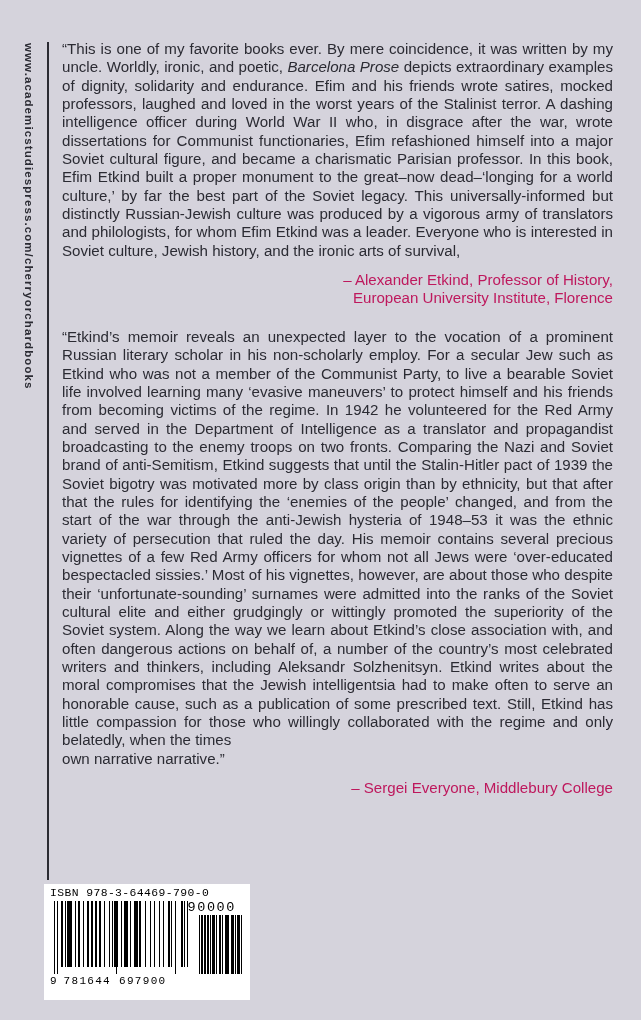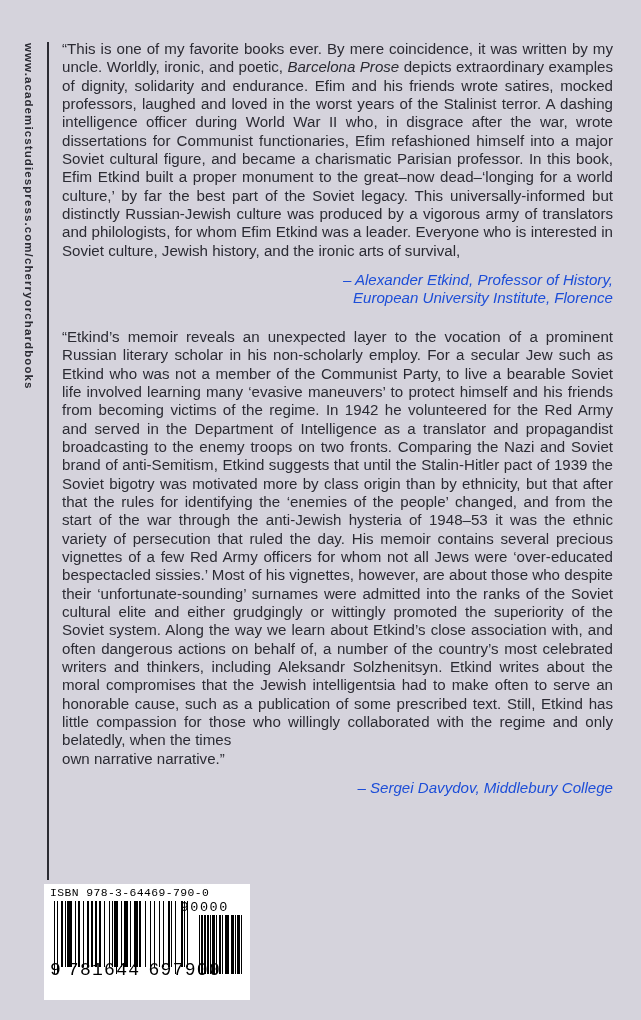--- a/index.html
+++ b/index.html
@@ -66,23 +66,22 @@
   .quote em {
     font-style: italic;
   }
   .indent {
     text-indent: 21px;
   }
   .attribution {
     font-size: 15.1px;
     line-height: 18.35px;
     text-align: right;
-    color: #1d4ed8;
+    color: #be185d;
     margin: 0;
-    font-style: italic;
   }
   .gap-small { height: 11px; }
   .gap-block { height: 20px; }
 
   
   .barcode-box {
     position: absolute;
     left: 44px;
     top: 884px;
     width: 206px;
@@ -96,21 +95,21 @@
     left: 6px;
     font-family: "Liberation Mono", "DejaVu Sans Mono", monospace;
     font-size: 11.4px;
     letter-spacing: 0.4px;
     color: #000;
     white-space: nowrap;
   }
   .addon-digits {
     position: absolute;
     top: 16px;
-    right: 21px;
+    right: 14px;
     font-family: "Liberation Mono", "DejaVu Sans Mono", monospace;
     font-size: 13.5px;
     letter-spacing: 1.6px;
     color: #000;
     white-space: nowrap;
   }
   .bars-main {
     position: absolute;
     left: 10px;
     top: 17px;
@@ -130,23 +129,23 @@
   }
   .bar {
     background: #000;
     height: 100%;
   }
   .bar.short { height: 91%; }
   .gapbar { background: transparent; height: 100%; }
   .barcode-human {
     position: absolute;
     left: 6px;
-    bottom: 20px;
+    bottom: 13px;
     font-family: "Liberation Mono", "DejaVu Sans Mono", monospace;
-    font-size: 18px;
+    font-size: 11px;
     color: #000;
     white-space: nowrap;
   }
   .barcode-human .lead { margin-right: 7px; }
   .barcode-human .grp { letter-spacing: 1.3px; }
   .barcode-human .grp2 { letter-spacing: 1.3px; margin-left: 8px; }
 </style>
 </head>
 <body>
 
@@ -163,21 +162,21 @@
     <p class="attribution">– Alexander Etkind, Professor of History,</p>
     <p class="attribution">European University Institute, Florence</p>
   </div>
 
   <div class="gap-block"></div>
 
   <div>
     <p class="quote">“Etkind’s memoir reveals an unexpected layer to the vocation of a prominent Russian literary scholar in his non-scholarly employ. For a secular Jew such as Etkind who was not a member of the Communist Party, to live a bearable Soviet life involved learning many ‘evasive maneuvers’ to protect himself and his friends from becoming victims of the regime. In 1942 he volunteered for the Red Army and served in the Department of Intelligence as a translator and propagandist broadcasting to the enemy troops on two fronts. Comparing the Nazi and Soviet brand of anti-Semitism, Etkind suggests that until the Stalin-Hitler pact of 1939 the Soviet bigotry was motivated more by class origin than by ethnicity, but that after that the rules for identifying the ‘enemies of the people’ changed, and from the start of the war through the anti-Jewish hysteria of 1948–53 it was the ethnic variety of persecution that ruled the day. His memoir contains several precious vignettes of a few Red Army officers for whom not all Jews were ‘over-educated bespectacled sissies.’ Most of his vignettes, however, are about those who despite their ‘unfortunate-sounding’ surnames were admitted into the ranks of the Soviet cultural elite and either grudgingly or wittingly promoted the superiority of the Soviet system. Along the way we learn about Etkind’s close association with, and often dangerous actions on behalf of, a number of the country’s most celebrated writers and thinkers, including Aleksandr Solzhenitsyn. Etkind writes about the moral compromises that the Jewish intelligentsia had to make often to serve an honorable cause, such as a publication of some prescribed text. Still, Etkind has little compassion for those who willingly collaborated with the regime and only belatedly, when the times</p>
     <p class="quote last-line">own narrative narrative.”</p>
     <div class="gap-small"></div>
-    <p class="attribution">– Sergei Davydov, Middlebury College</p>
+    <p class="attribution">– Sergei Everyone, Middlebury College</p>
   </div>
 
 </div>
 
 <div class="barcode-box">
   <div class="barcode-isbn">ISBN 978-3-64469-790-0</div>
   <div class="addon-digits">90000</div>
   <div class="bars-main">
       <div class="bar" style="width: 1.32px;"></div>
       <div class="gapbar" style="width: 1.32px;"></div>

